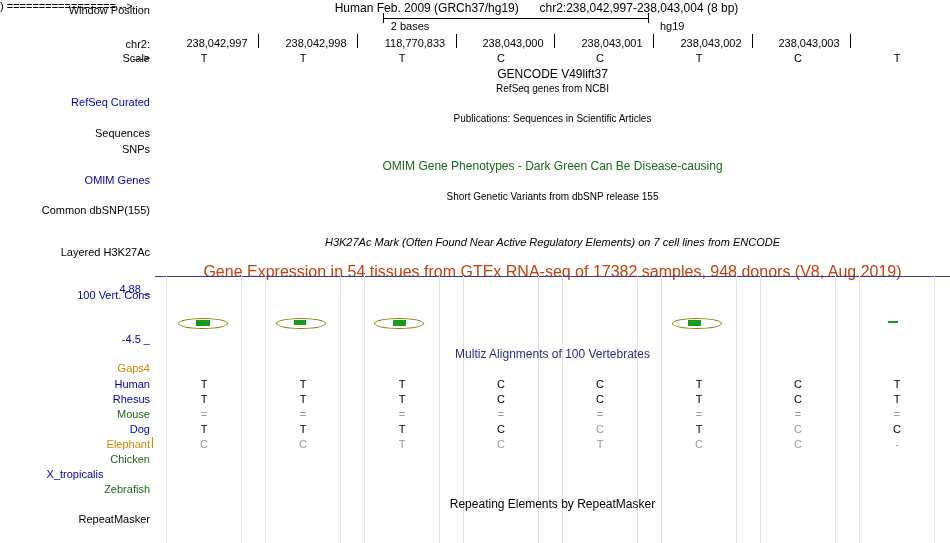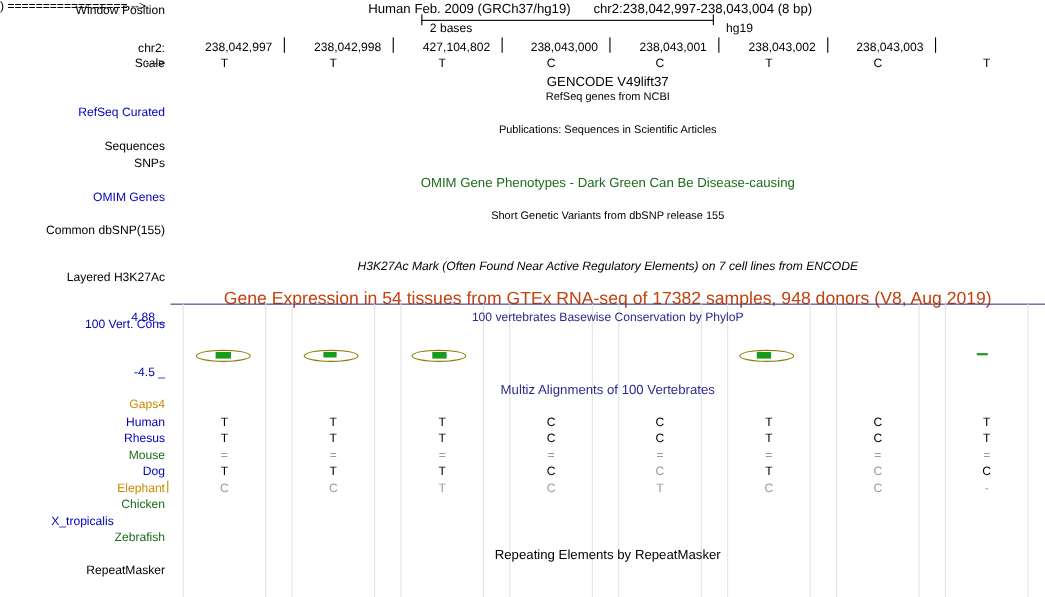--- a/index.html
+++ b/index.html
@@ -133,21 +133,21 @@
   <div class="tickmark" style="left:648px;top:13px;height:10px;"></div>
   <div class="lft" style="left:660px;top:20px;font-size:11px;color:#000000;">hg19</div>
 
   
   <div class="ctr" style="left:177px;top:37px;width:80px;font-size:11px;">238,042,997</div>
   <div class="tickmark" style="left:258px;top:34px;height:14px;"></div>
 
   <div class="ctr" style="left:276px;top:37px;width:80px;font-size:11px;">238,042,998</div>
   <div class="tickmark" style="left:357px;top:34px;height:14px;"></div>
 
-  <div class="ctr" style="left:375px;top:37px;width:80px;font-size:11px;">427,104,802</div>
+  <div class="ctr" style="left:375px;top:37px;width:80px;font-size:11px;">118,770,833</div>
   <div class="tickmark" style="left:456px;top:34px;height:14px;"></div>
 
   <div class="ctr" style="left:473px;top:37px;width:80px;font-size:11px;">238,043,000</div>
   <div class="tickmark" style="left:554px;top:34px;height:14px;"></div>
 
   <div class="ctr" style="left:572px;top:37px;width:80px;font-size:11px;">238,043,001</div>
   <div class="tickmark" style="left:653px;top:34px;height:14px;"></div>
 
   <div class="ctr" style="left:671px;top:37px;width:80px;font-size:11px;">238,043,002</div>
   <div class="tickmark" style="left:752px;top:34px;height:14px;"></div>
@@ -189,21 +189,20 @@
   <div class="gridcol" style="left:562px;"></div>
   <div class="gridcol" style="left:637px;"></div>
   <div class="gridcol" style="left:661px;"></div>
   <div class="gridcol" style="left:736px;"></div>
   <div class="gridcol" style="left:760px;"></div>
   <div class="gridcol" style="left:835px;"></div>
   <div class="gridcol" style="left:859px;"></div>
   <div class="gridcol" style="left:934px;"></div>
 
   
-  <div class="ctr" style="left:155px;top:283px;width:795px;font-size:11px;color:#2a2a8c;">100 vertebrates Basewise Conservation by PhyloP</div>
 
   <div class="cons-oval" style="left:178px;top:318px;width:48px;"></div>
   <div class="cons-bar" style="left:196px;top:320px;width:14px;height:6px;"></div>
 
   <div class="cons-oval" style="left:276px;top:318px;width:48px;"></div>
   <div class="cons-bar" style="left:294px;top:320px;width:12px;height:5px;"></div>
 
   <div class="cons-oval" style="left:374px;top:318px;width:48px;"></div>
   <div class="cons-bar" style="left:393px;top:320px;width:13px;height:6px;"></div>
 

